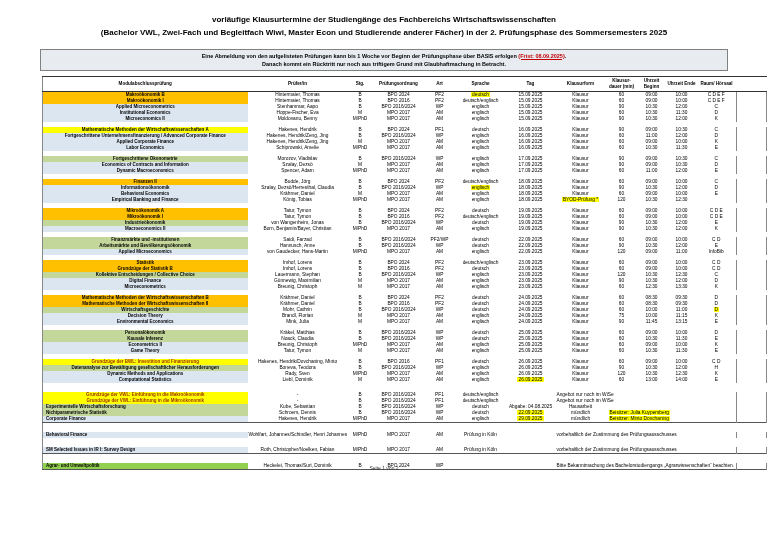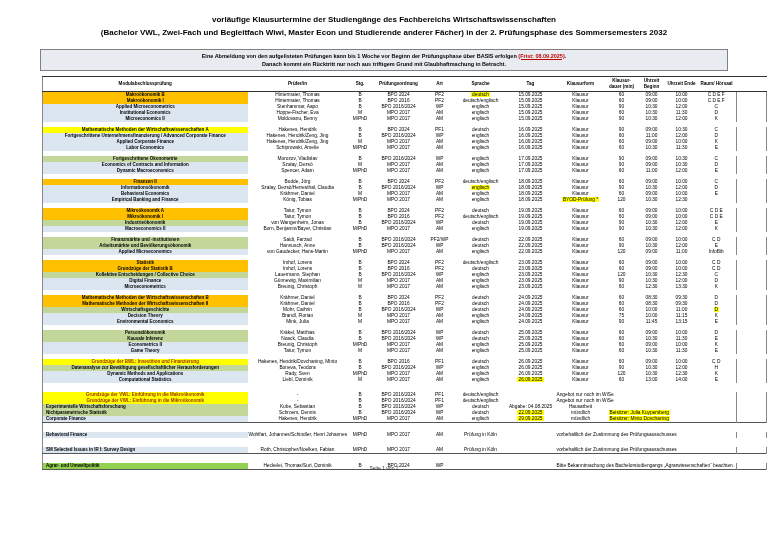--- a/index.html
+++ b/index.html
@@ -28,21 +28,21 @@
   .hl{background:#FFFF00;padding:0 1px;}
   .footer{position:absolute;left:0;width:768px;bottom:14px;text-align:center;font-size:5px;color:#333;}
 </style>
 </head>
 <body>
 
 <div class="page">
 
   <div class="title">
     <span>vorläufige Klausurtermine der Studiengänge des Fachbereichs Wirtschaftswissenschaften</span><br>
-    <span>(Bachelor VWL, Zwei-Fach und Begleitfach Wiwi, Master Econ und Studierende anderer Fächer) in der 2. Prüfungsphase des Sommersemesters 2032</span>
+    <span>(Bachelor VWL, Zwei-Fach und Begleitfach Wiwi, Master Econ und Studierende anderer Fächer) in der 2. Prüfungsphase des Sommersemesters 2025</span>
   </div>
 
   <div class="notice">
     <div><span>Eine Abmeldung von den aufgelisteten Prüfungen kann bis 1 Woche vor Beginn der Prüfungsphase über BASIS erfolgen </span><span class="frist">(Frist: 08.09.2025)</span><span>.</span></div>
     <div>Danach kommt ein Rücktritt nur noch aus triftigem Grund mit Glaubhaftmachung in Betracht.</div>
   </div>
 
   <table>
     <colgroup>
         <col style="width: 205px;">

